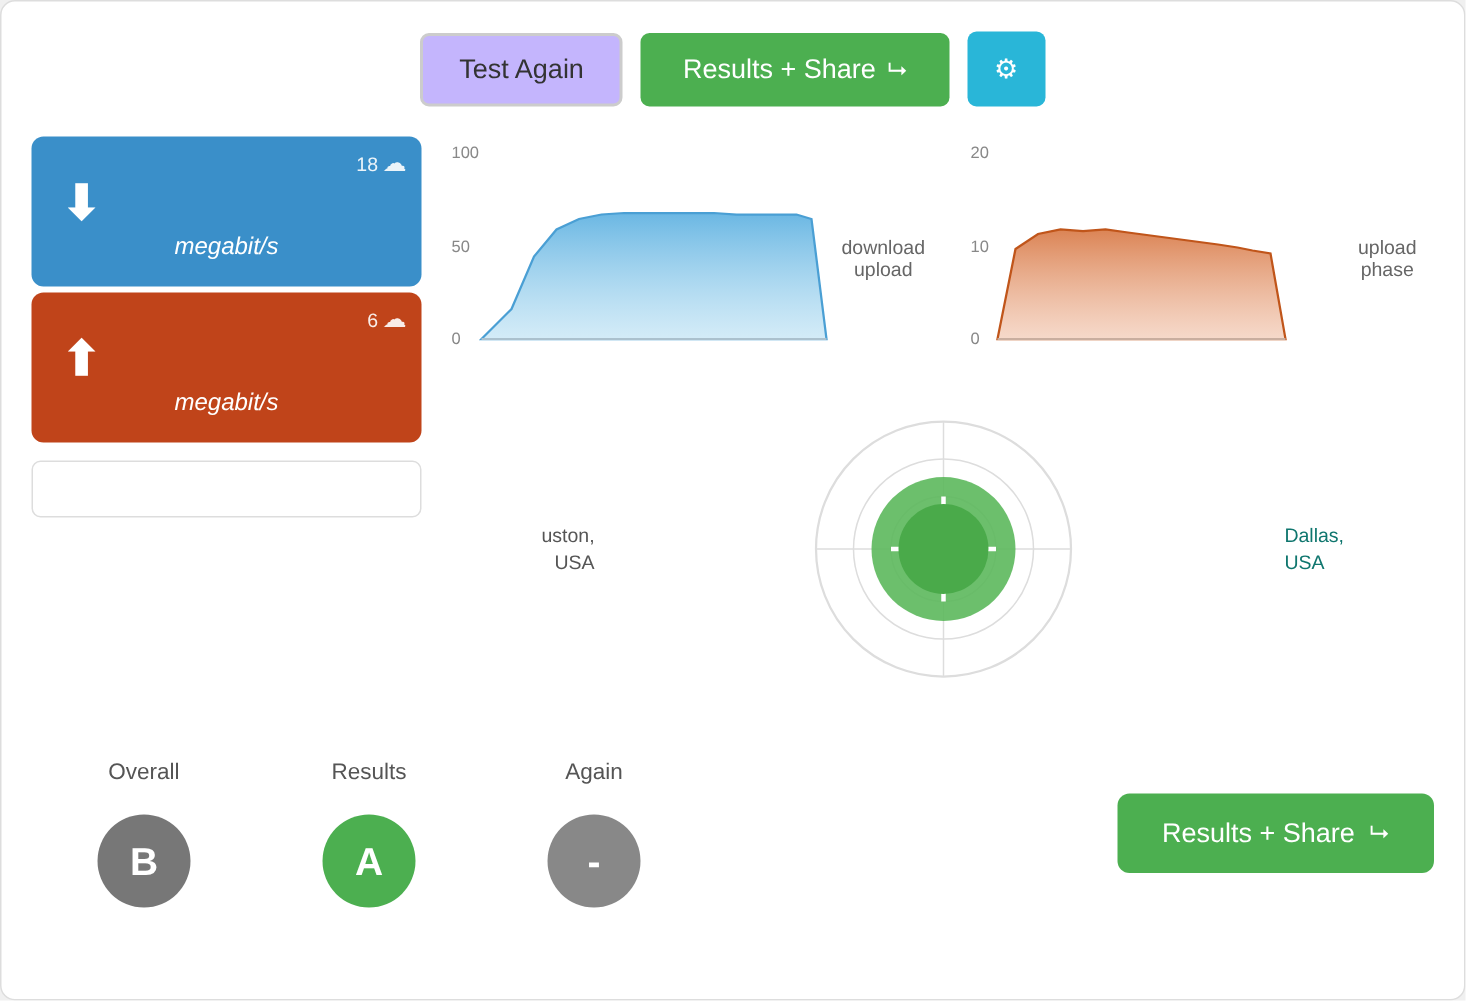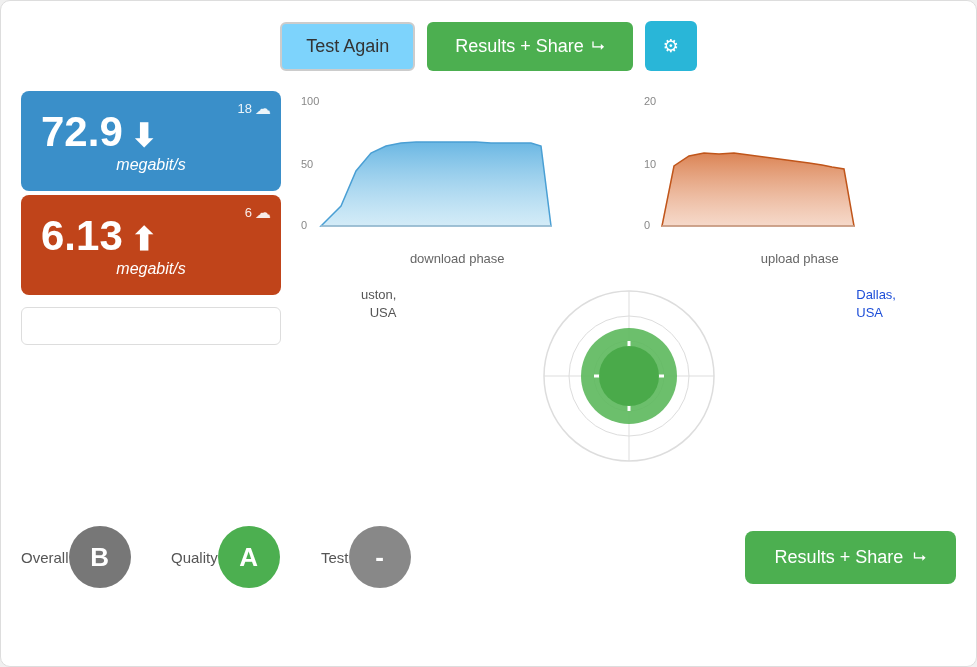--- a/index.html
+++ b/index.html
@@ -22,21 +22,21 @@
     }
     
     .header {
       display: flex;
       justify-content: center;
       align-items: center;
       gap: 12px;
       margin-bottom: 20px;
     }
     .btn-test-again {
-      background: #7dd3fc;
+      background: #c4b5fd;
       border: 2px solid #ccc;
       border-radius: 6px;
       padding: 12px 24px;
       font-size: 18px;
       color: #333;
       cursor: pointer;
       font-weight: 500;
     }
     .btn-results-share {
       background: #4caf50;
@@ -134,21 +134,21 @@
       gap: 10px;
     }
     .charts-row {
       display: flex;
       gap: 30px;
       align-items: flex-end;
     }
     .chart-wrapper {
       flex: 1;
       display: flex;
-      flex-direction: column;
+      flex-direction: row;
       align-items: center;
     }
     .chart-container {
       position: relative;
       width: 100%;
     }
     .chart-label {
       font-size: 13px;
       color: #666;
       margin-top: 6px;
@@ -159,53 +159,53 @@
       overflow: visible;
     }
     .y-axis-label {
       font-size: 11px;
       fill: #888;
     }
     
     .compass-area {
       display: flex;
       justify-content: center;
-      align-items: flex-start;
+      align-items: center;
       position: relative;
       margin-top: 10px;
       height: 200px;
     }
     .compass-label-left {
       position: absolute;
       left: 60px;
       text-align: right;
       font-size: 13px;
       color: #555;
       line-height: 1.4;
     }
     .compass-label-right {
       position: absolute;
       right: 60px;
       text-align: left;
       font-size: 13px;
-      color: #1d4ed8;
+      color: #0f766e;
       line-height: 1.4;
     }
     
     .grades-row {
       display: flex;
       align-items: center;
       margin-top: 30px;
       padding-top: 10px;
     }
     .grade-item {
       display: flex;
-      flex-direction: row;
-      align-items: center;
-      gap: 0;
+      flex-direction: column;
+      align-items: center;
+      gap: 20px;
       flex: 1;
       max-width: 150px;
     }
     .grade-label {
       font-size: 15px;
       color: #555;
     }
     .grade-circle {
       width: 62px;
       height: 62px;
@@ -256,33 +256,31 @@
   <div class="main-content">
 
     <div class="left-panel">
 
       <div class="speed-card download">
         <div class="corner-badge">
           <span>18</span>
           <span class="cloud-icon">☁</span>
         </div>
         <div class="speed-value">
-          <span>72.9</span>
           <span class="dl-icon"></span>
         </div>
         <div class="speed-unit">megabit/s</div>
       </div>
 
       <div class="speed-card upload">
         <div class="corner-badge">
           <span>6</span>
           <span class="cloud-icon">☁</span>
         </div>
         <div class="speed-value">
-          <span>6.13</span>
           <span class="ul-icon"></span>
         </div>
         <div class="speed-unit">megabit/s</div>
       </div>
 
       <input class="search-bar" type="text" style="">
     </div>
 
     <div class="right-panel">
 
@@ -301,21 +299,21 @@
                   <stop offset="0%" stop-color="#5aafe0" stop-opacity="0.9"></stop>
                   <stop offset="100%" stop-color="#a8d8f0" stop-opacity="0.5"></stop>
                 </linearGradient>
               </defs>
 
               <polygon points="20,135 40,115 55,80 70,62 85,55 100,52 115,51 130,51 145,51 160,51 175,51 190,52 205,52 218,52 230,52 240,55 250,135" fill="url(#dlGrad)" stroke="#4a9fd4" stroke-width="1.5"></polygon>
 
               <line x1="20" y1="135" x2="250" y2="135" stroke="#ccc" stroke-width="1"></line>
             </svg>
           </div>
-          <div class="chart-label">download phase</div>
+          <div class="chart-label">download upload</div>
         </div>
 
         <div class="chart-wrapper">
           <div class="chart-container">
             <svg class="chart" width="230" height="150">
 
               <text x="0" y="14" class="y-axis-label">20</text>
               <text x="0" y="77" class="y-axis-label">10</text>
               <text x="0" y="138" class="y-axis-label">0</text>
               <defs>
@@ -366,28 +364,28 @@
 
     <div class="grade-item">
       <div class="grade-label">Overall</div>
       <div class="grade-circle grade-B">
         <span>B</span>
       </div>
     </div>
 
 
     <div class="grade-item">
-      <div class="grade-label">Quality</div>
+      <div class="grade-label">Results</div>
       <div class="grade-circle grade-A">
         <span>A</span>
       </div>
     </div>
 
     <div class="grade-item">
-      <div class="grade-label">Test</div>
+      <div class="grade-label">Again</div>
       <div class="grade-circle grade-dash">
         <span>-</span>
       </div>
     </div>
 
     <div style="flex:1;"></div>
 
     <button class="btn-results-share-bottom">
       <span>Results + Share</span>
       <span style="font-size:16px;">⮡</span>

